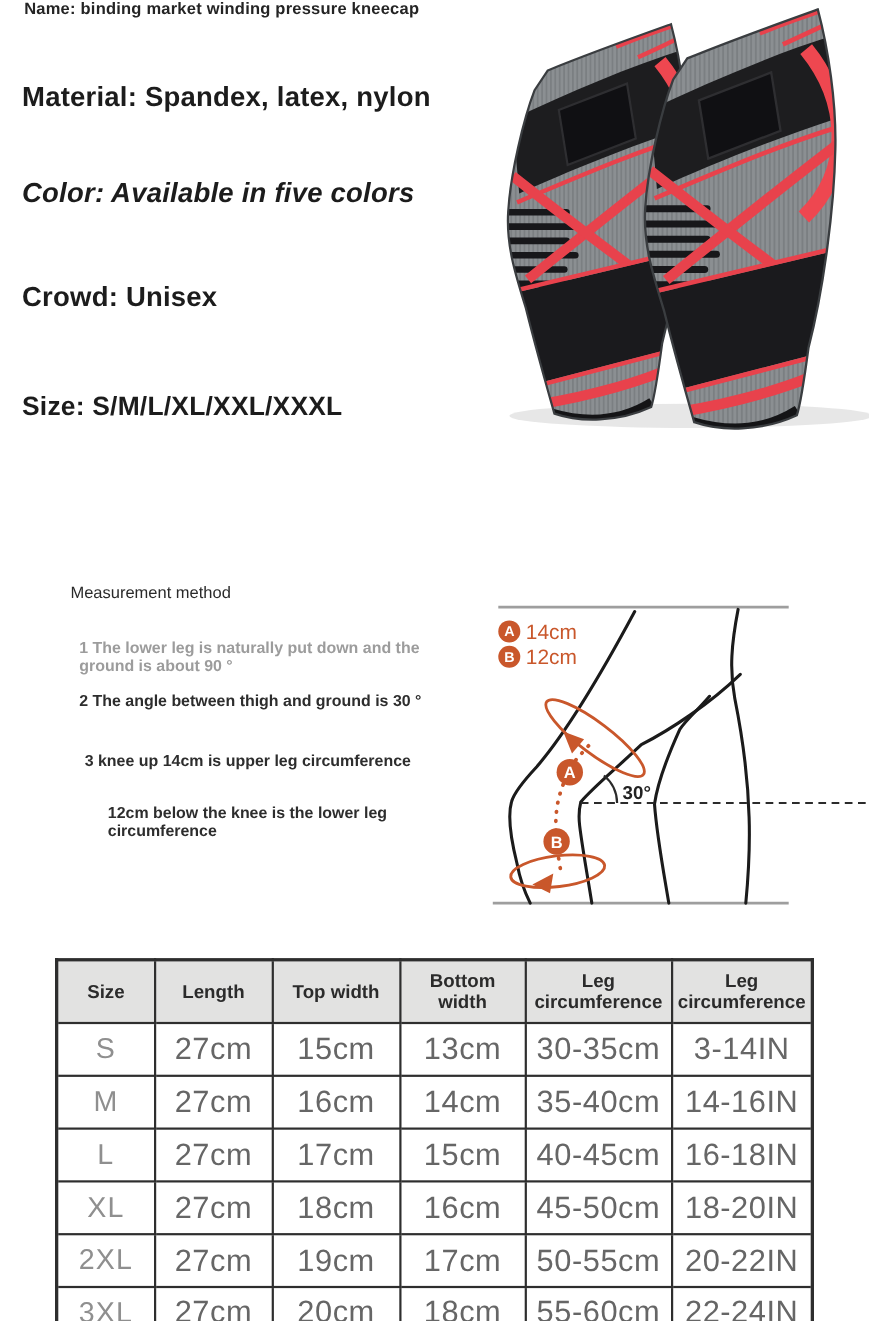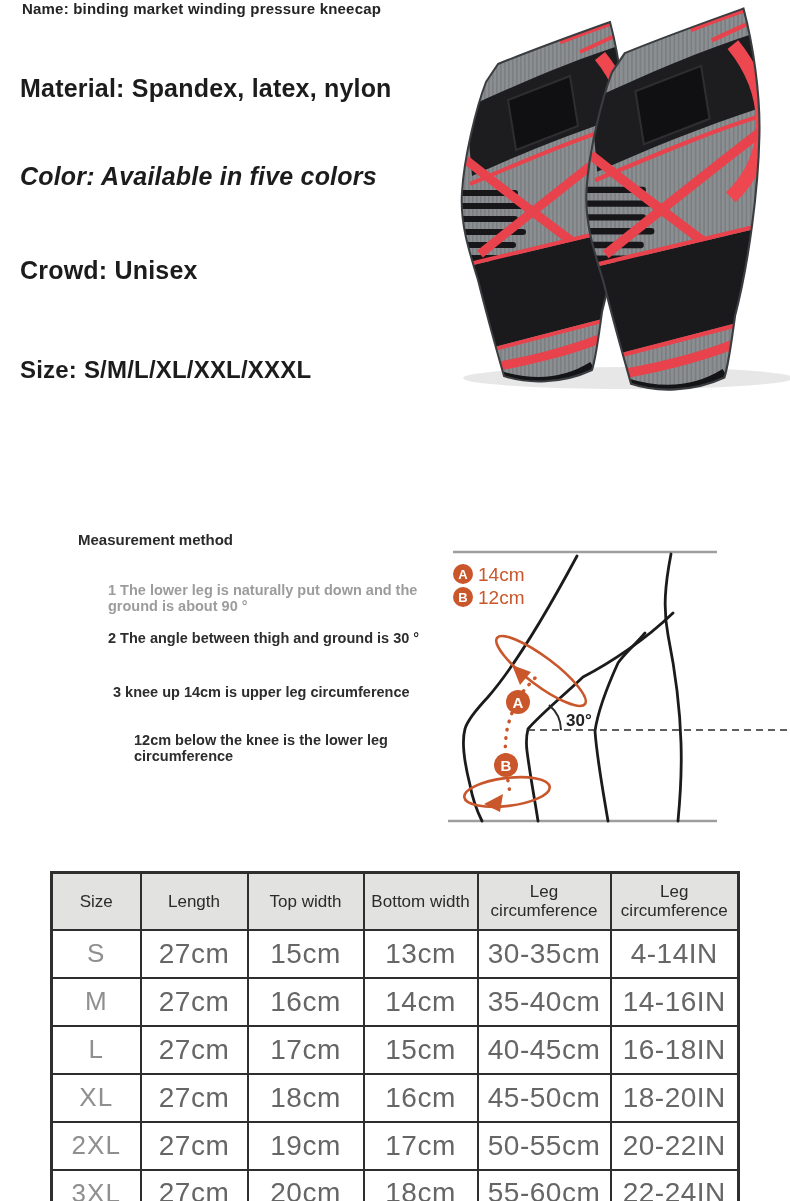--- a/index.html
+++ b/index.html
@@ -12,36 +12,36 @@
 
   
   .name-line   { left:22px; top:0;  font-size:15px; font-weight:700; color:#242424; letter-spacing:.2px; }
   .spec-line   { font-weight:700; color:#1c1c1c; letter-spacing:.2px; }
   .material-line { left:20px; top:74px;  font-size:25px; }
   .color-line    { left:20px; top:162px; font-size:25px;font-style:italic; }
   .crowd-line    { left:20px; top:256px; font-size:25px;text-align:right; }
   .size-line     { left:20px; top:356px; font-size:24px; }
 
   
-  .mm-title { left:78px; top:531px; font-size:15px; font-weight:700; color:#2a2a2a; }
-  .mm-step  { font-size:14.5px; font-weight:700; color:#2d2d2d; line-height:16px;margin-left:36px; }
+  .mm-title { left:64px; top:531px; font-size:15px; font-weight:400; color:#2a2a2a; }
+  .mm-step  { font-size:14.5px; font-weight:700; color:#2d2d2d; line-height:16px; }
   .mm-step1 { left:72px; top:582px; width:318px; color:#9c9c9c; }
   .mm-step2 { left:72px; top:630px; width:345px; }
   .mm-step3 { left:77px; top:684px; width:330px; }
   .mm-step4 { left:98px; top:732px; width:262px; }
 
   .product-svg  { left:448px; top:0; }
   .diagram-svg  { left:440px; top:545px; }
 
   
   .size-table-wrap { left:50px; top:871px; }
   table.size-table { border-collapse:collapse; table-layout:fixed; background:#fff; border:3px solid #2e2e2e; }
   table.size-table th, table.size-table td { border:2px solid #2e2e2e; text-align:center; vertical-align:middle; }
   table.size-table th {
-    height:57px; background:#e2e2e1; font-size:17px; font-weight:400; color:#2b2b2b; line-height:19px; padding:0 2px;
+    height:57px; background:#e2e2e1; font-size:17px; font-weight:700; color:#2b2b2b; line-height:19px; padding:0 2px;
   }
   table.size-table td { height:48px; font-size:28px; font-weight:400; color:#666; letter-spacing:.5px; }
   table.size-table td.size-col { font-size:26px; color:#8f8f8f; letter-spacing:1px; }
 </style>
 </head>
 <body>
 
 <div class="abs name-line">Name: binding market winding pressure kneecap</div>
 <div class="abs spec-line material-line">Material: Spandex, latex, nylon</div>
 <div class="abs spec-line color-line">Color: Available in five colors</div>
@@ -168,21 +168,21 @@
         <th>Leg circumference</th>
       </tr>
     </thead>
     <tbody>
       <tr>
         <td class="size-col">S</td>
         <td>27cm</td>
         <td>15cm</td>
         <td>13cm</td>
         <td>30-35cm</td>
-        <td>4-14IN</td>
+        <td>3-14IN</td>
       </tr>
       <tr>
         <td class="size-col">M</td>
         <td>27cm</td>
         <td>16cm</td>
         <td>14cm</td>
         <td>35-40cm</td>
         <td>14-16IN</td>
       </tr>
       <tr>

